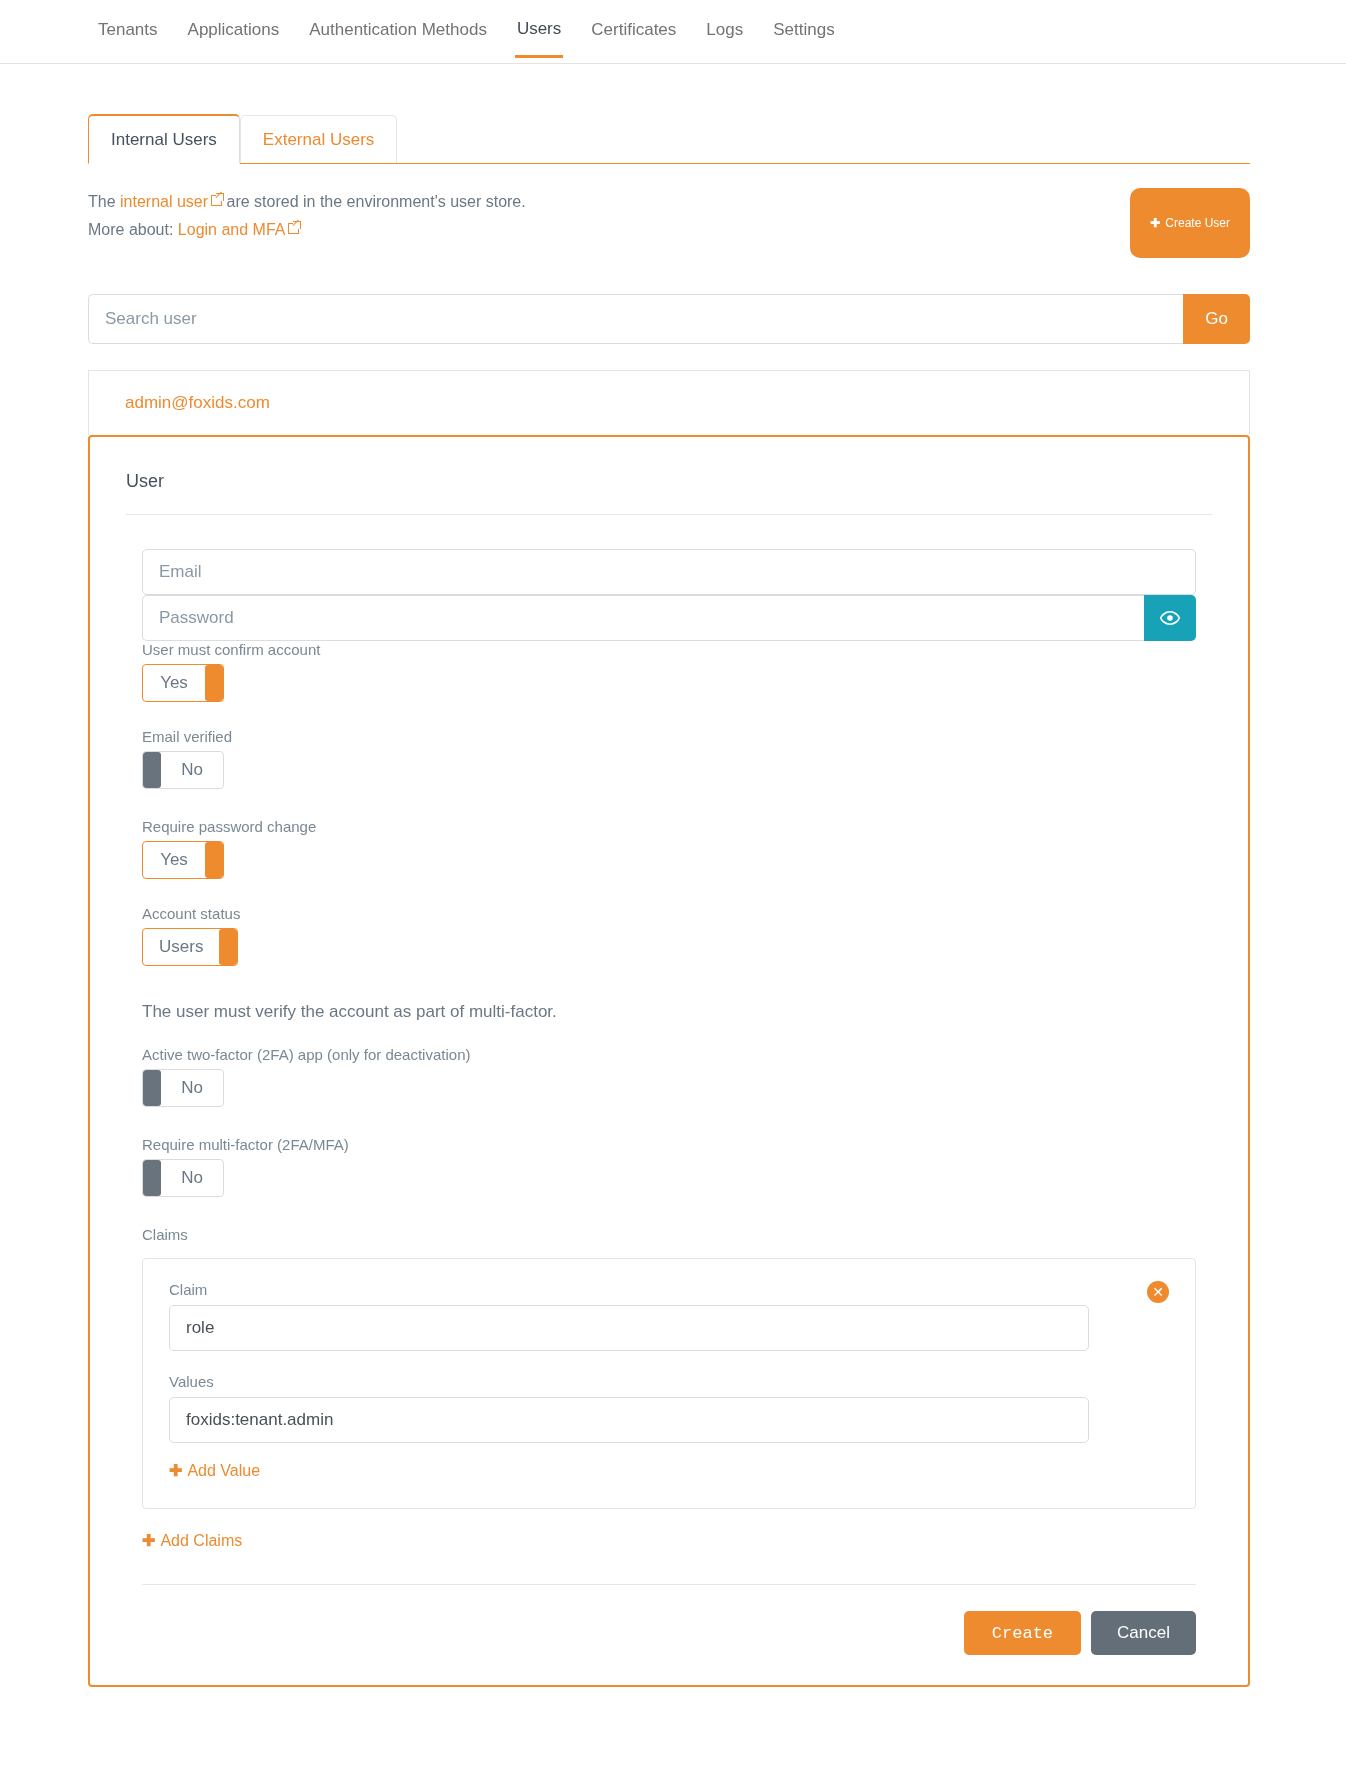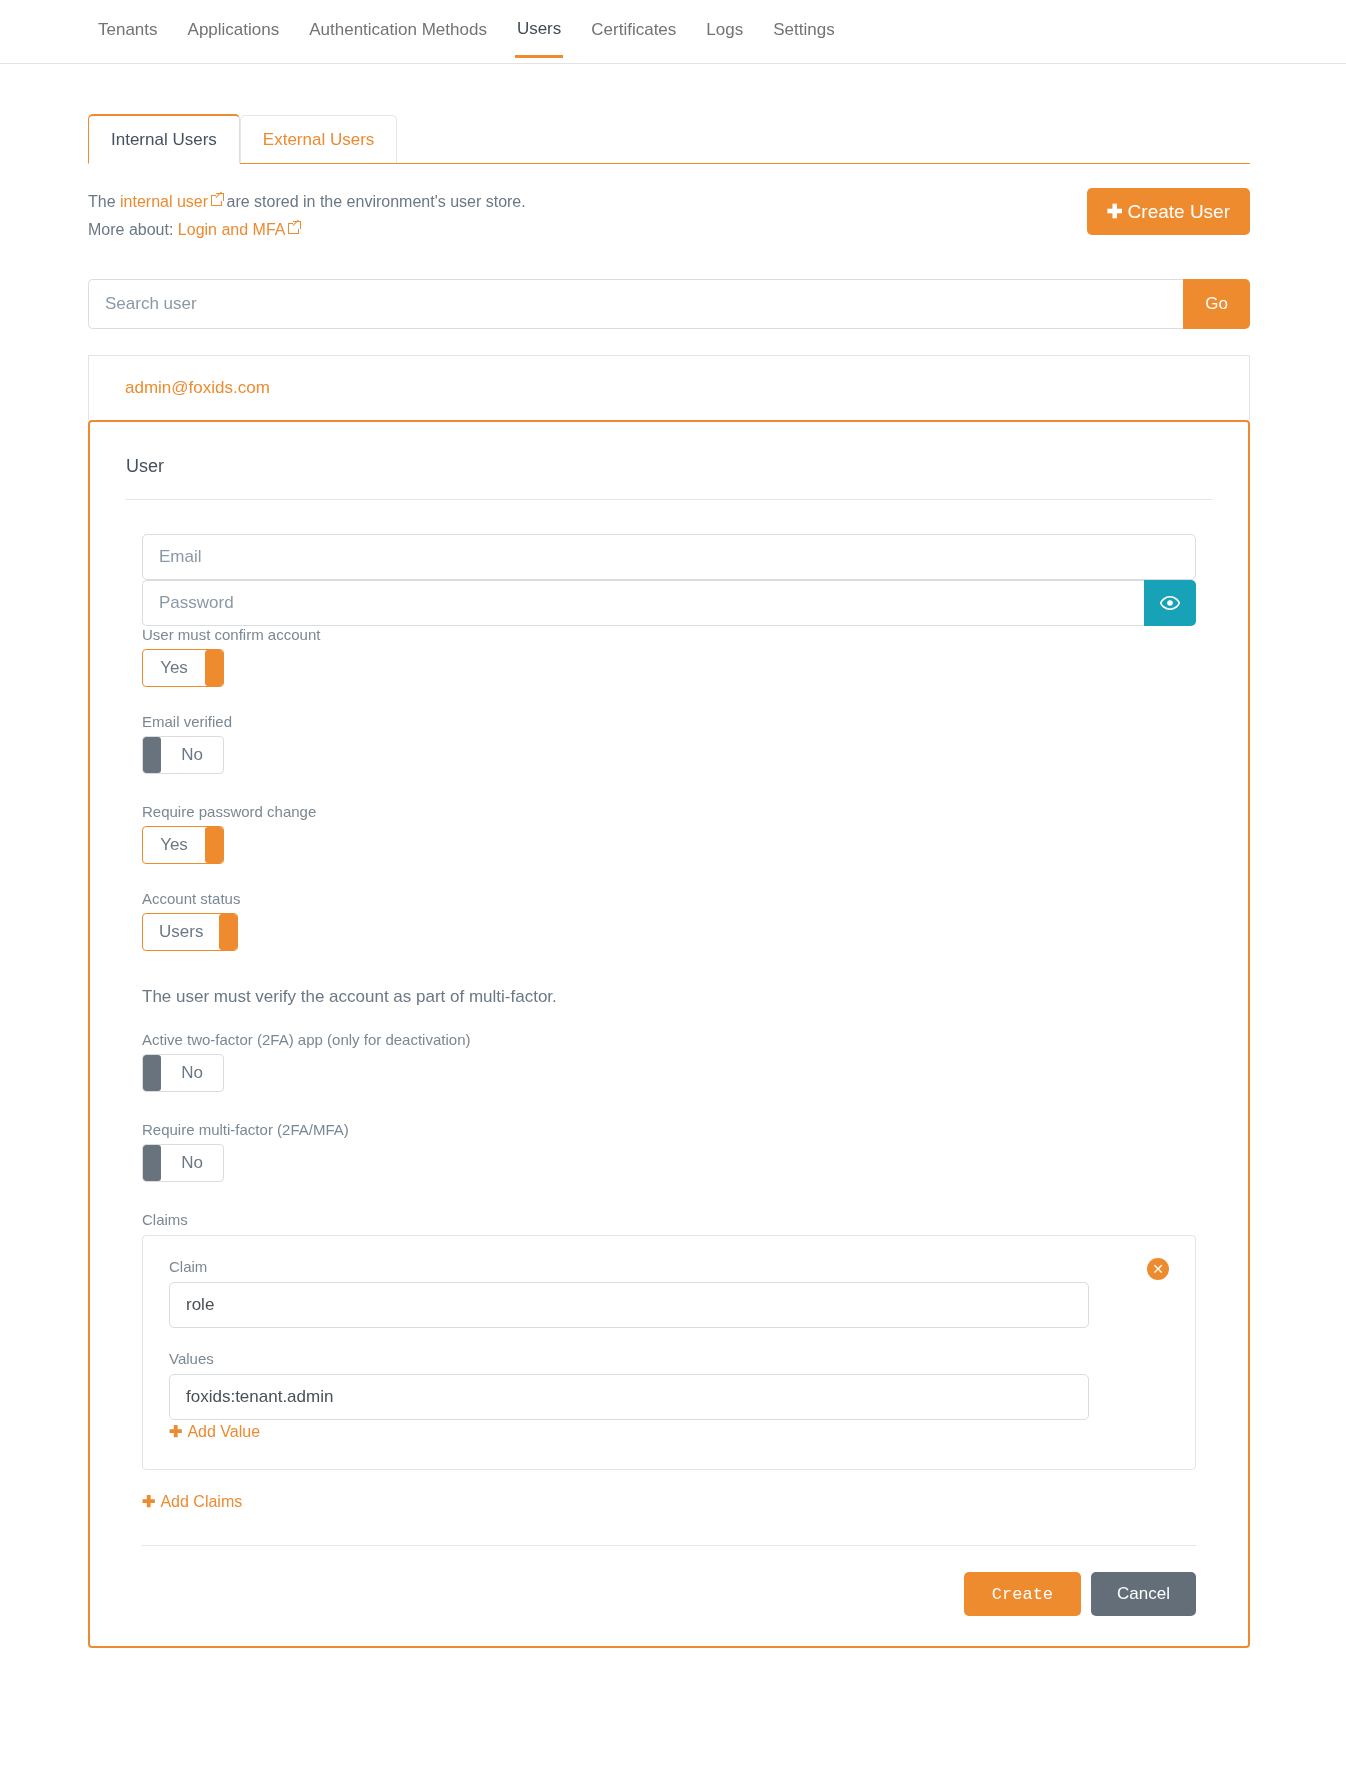--- a/index.html
+++ b/index.html
@@ -101,23 +101,23 @@
     width: 7px; height: 7px;
     background: #fff;
     border-top: 1.4px solid #ec8b30;
     border-right: 1.4px solid #ec8b30;
   }
 
   .btn-create-user {
     background: #ee8b2e;
     color: #fff;
     border: none;
-    border-radius: 5px;
-    font-size: 19px;
-    padding: 12px 20px;
+    border-radius: 10px;
+    font-size: 12px;
+    padding: 28px 20px;
     cursor: pointer;
     white-space: nowrap;
     font-family: inherit;
   }
   .plus-glyph { font-weight: bold; margin-right: 5px; }
 
   
   .search-row {
     display: flex;
     margin-top: 36px;
@@ -247,21 +247,21 @@
   .section-note {
     font-size: 17px;
     color: #6b7884;
     margin: 36px 0 24px 0;
   }
 
   
   .claims-label {
     font-size: 15px;
     color: #7a8894;
-    margin-bottom: 7px;
+    margin-bottom: 15px;
     display: block;
   }
   .claims-box {
     border: 1px solid #e4e4e4;
     border-radius: 4px;
     padding: 22px 26px 28px 26px;
     position: relative;
   }
   .sub-label {
     font-size: 15px;
@@ -433,21 +433,21 @@
           <span class="claims-label">Claims</span>
           <div class="claims-box">
             <button class="btn-remove-claim">✕</button>
 
             <span class="sub-label">Claim</span>
             <div class="claim-input-row">
               <input class="text-input" type="text" value="role" style="">
             </div>
 
             <span class="sub-label">Values</span>
-            <div class="claim-input-row" style="margin-bottom:2px">
+            <div class="claim-input-row" style="margin-bottom:18px">
               <input class="text-input" type="text" value="foxids:tenant.admin" style="">
             </div>
 
             <a class="add-link">
               <span class="plus-glyph">✚</span><span>Add Value</span>
             </a>
           </div>
 
           <div class="add-claims-wrap">
             <a class="add-link">

